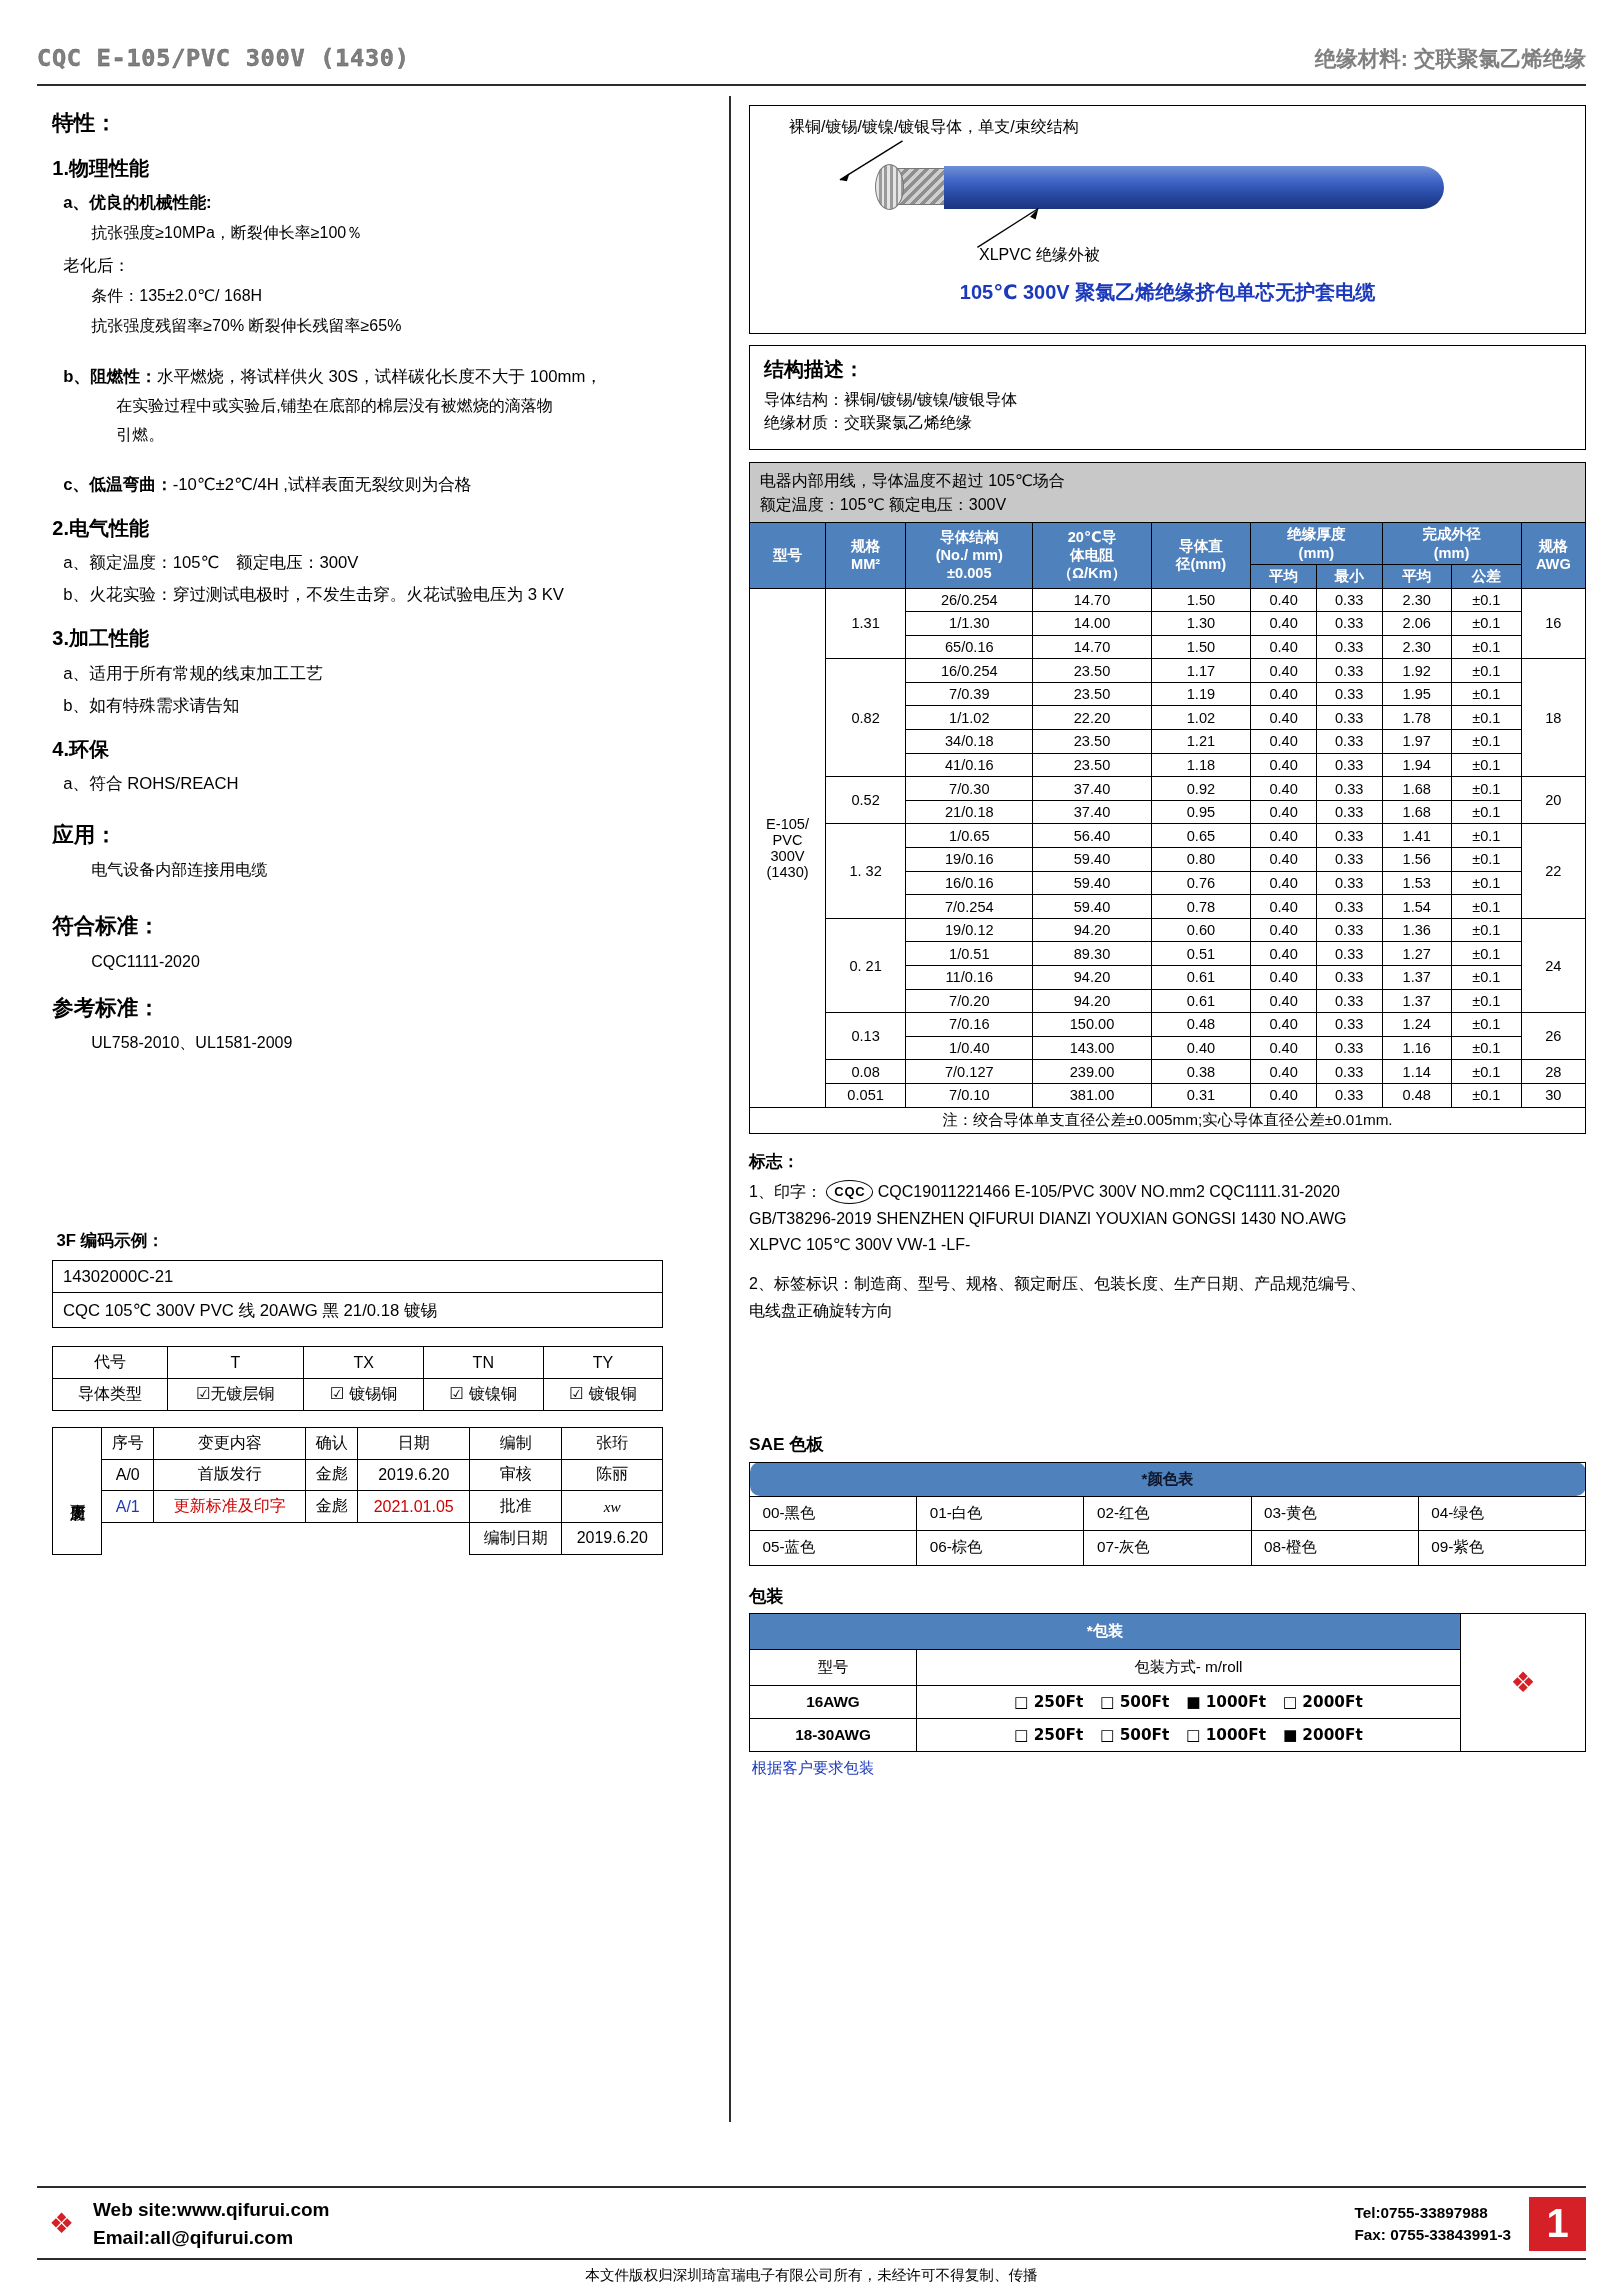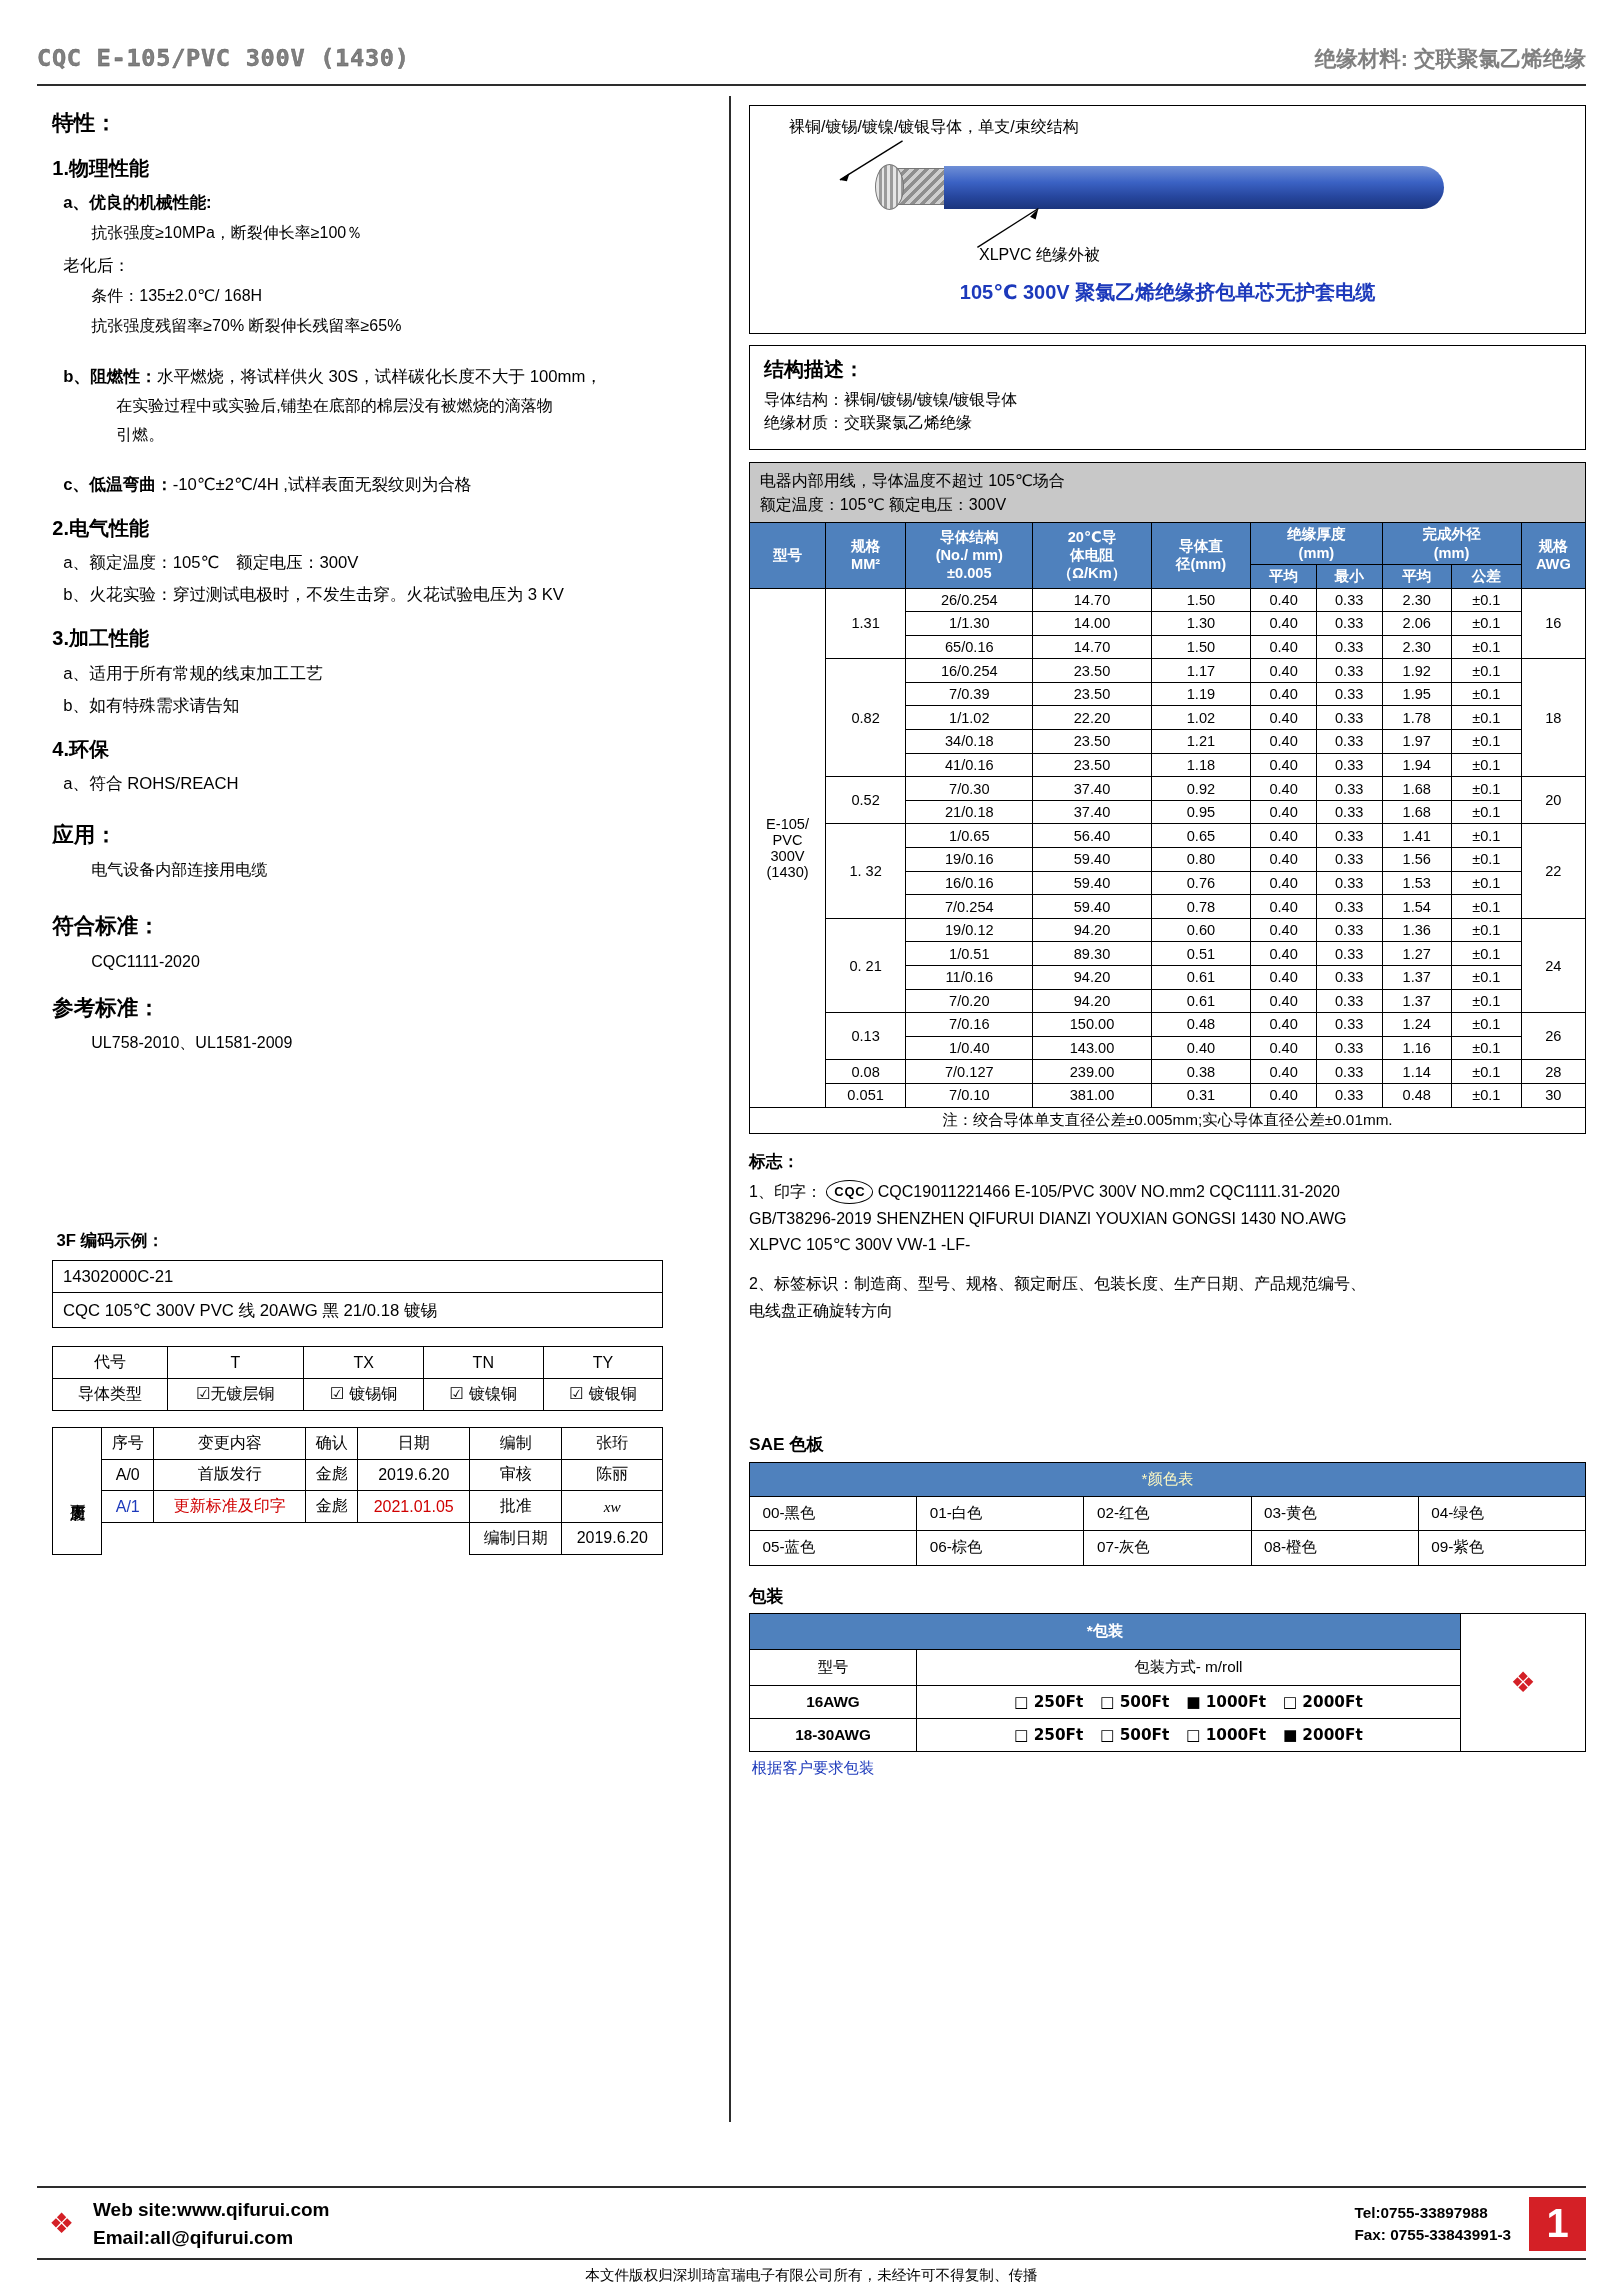--- a/index.html
+++ b/index.html
@@ -205,21 +205,21 @@
   table.color {
     border-collapse: collapse; width: 100%; font-size: 15.3px;
   }
   table.color td, table.color th {
     border: 1px solid #000;
     padding: 6.2px 7px;
     text-align: center;
     font-weight: normal;
   }
   table.color th {
-    background: #4f81bd; color: #fef9c3; font-weight: normal;
+    background: #4f81bd; color: #0f172a; font-weight: bold; border-radius: 10px;
   }
   table.color td.lbl { text-align: left; padding-left: 12.5px;}
   table.pack { border-collapse: collapse; width: 100%; font-size: 15.3px; }
   table.pack td, table.pack th {
     border: 1px solid #000; padding: 7px 5.6px; text-align: center; font-weight: normal;
   }
   table.pack th { background: #4f81bd; color:#fff; font-weight:bold;}
   .pack-note { color: #1c39bb; font-size: 15.3px; margin-top: 0; padding: 5.6px 2.8px;}
   .logo-cell { width: 125px; }
   .logo-mark {

